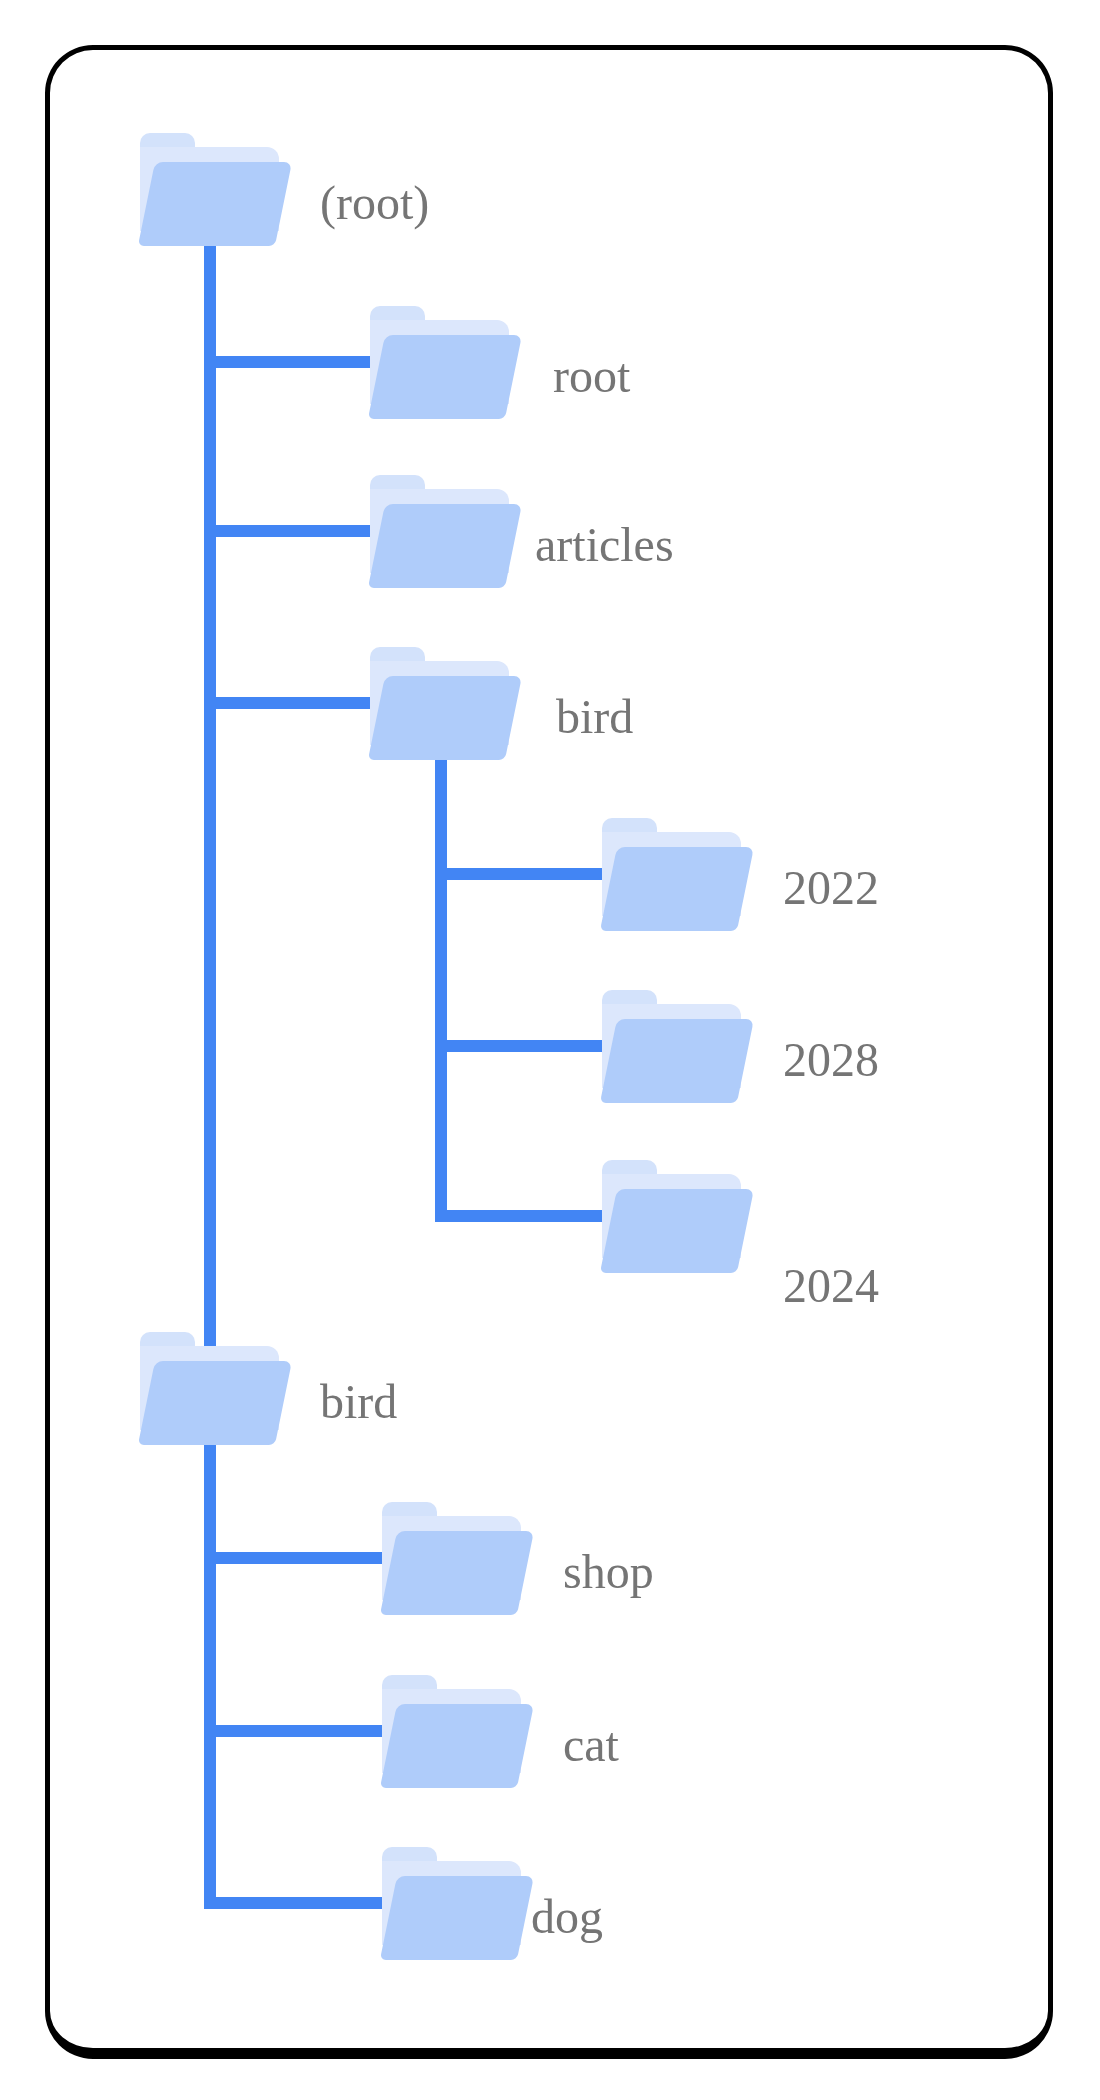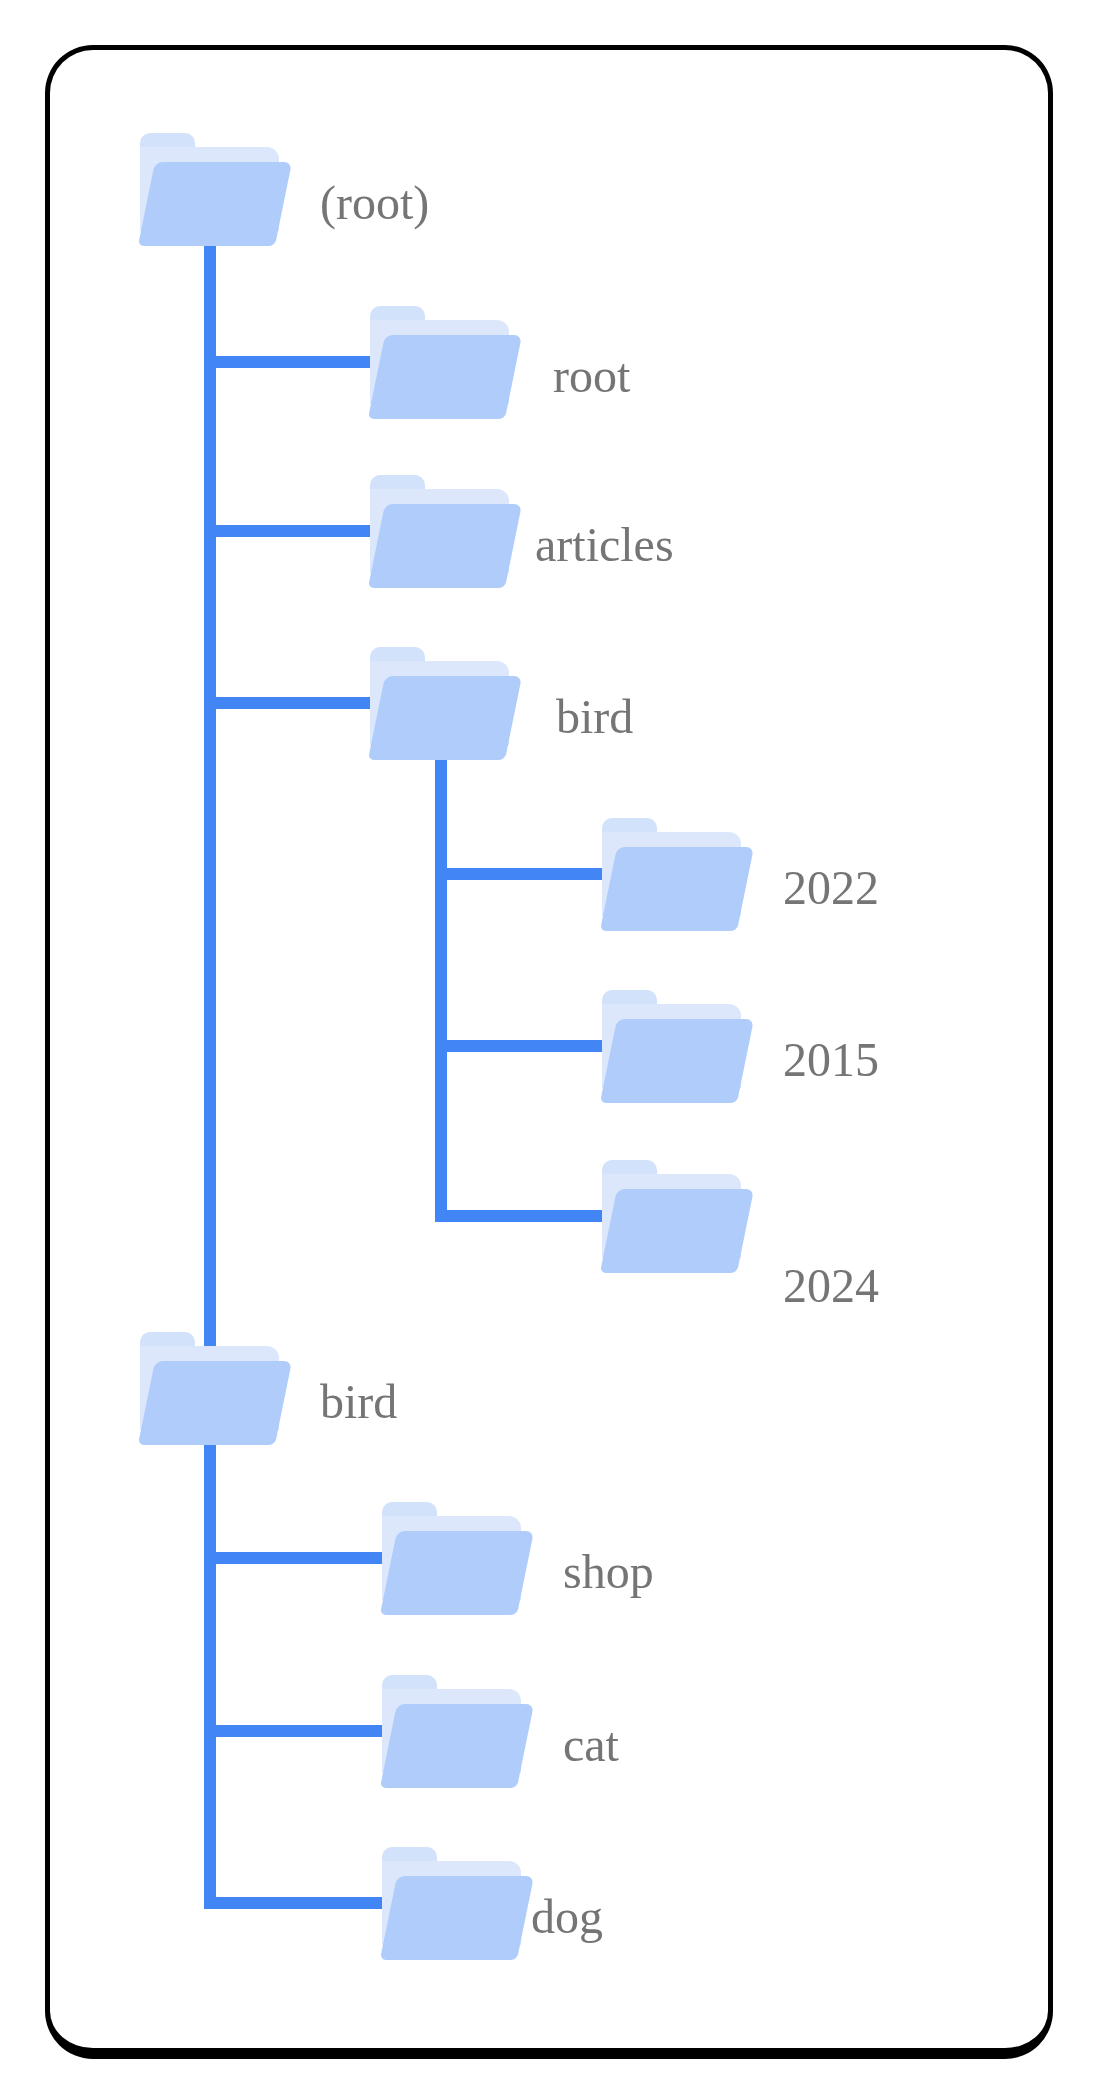--- a/index.html
+++ b/index.html
@@ -118,21 +118,21 @@
       <div class="tab"></div>
       <div class="flap"></div>
       <div class="front"></div>
     </div>
 
     <div class="node-label" style="left:320px;top:179px;">(root)</div>
     <div class="node-label" style="left:553px;top:352px;">root</div>
     <div class="node-label" style="left:535px;top:521px;">articles</div>
     <div class="node-label" style="left:556px;top:693px;">bird</div>
     <div class="node-label" style="left:783px;top:864px;">2022</div>
-    <div class="node-label" style="left:783px;top:1036px;">2015</div>
+    <div class="node-label" style="left:783px;top:1036px;">2028</div>
     <div class="node-label" style="left:783px;top:1262px;">2024</div>
     <div class="node-label" style="left:320px;top:1378px;">bird</div>
     <div class="node-label" style="left:563px;top:1548px;">shop</div>
     <div class="node-label" style="left:563px;top:1721px;">cat</div>
     <div class="node-label" style="left:531px;top:1893px;">dog</div>
 
   </div>
 </div>
 
 </body></html>

